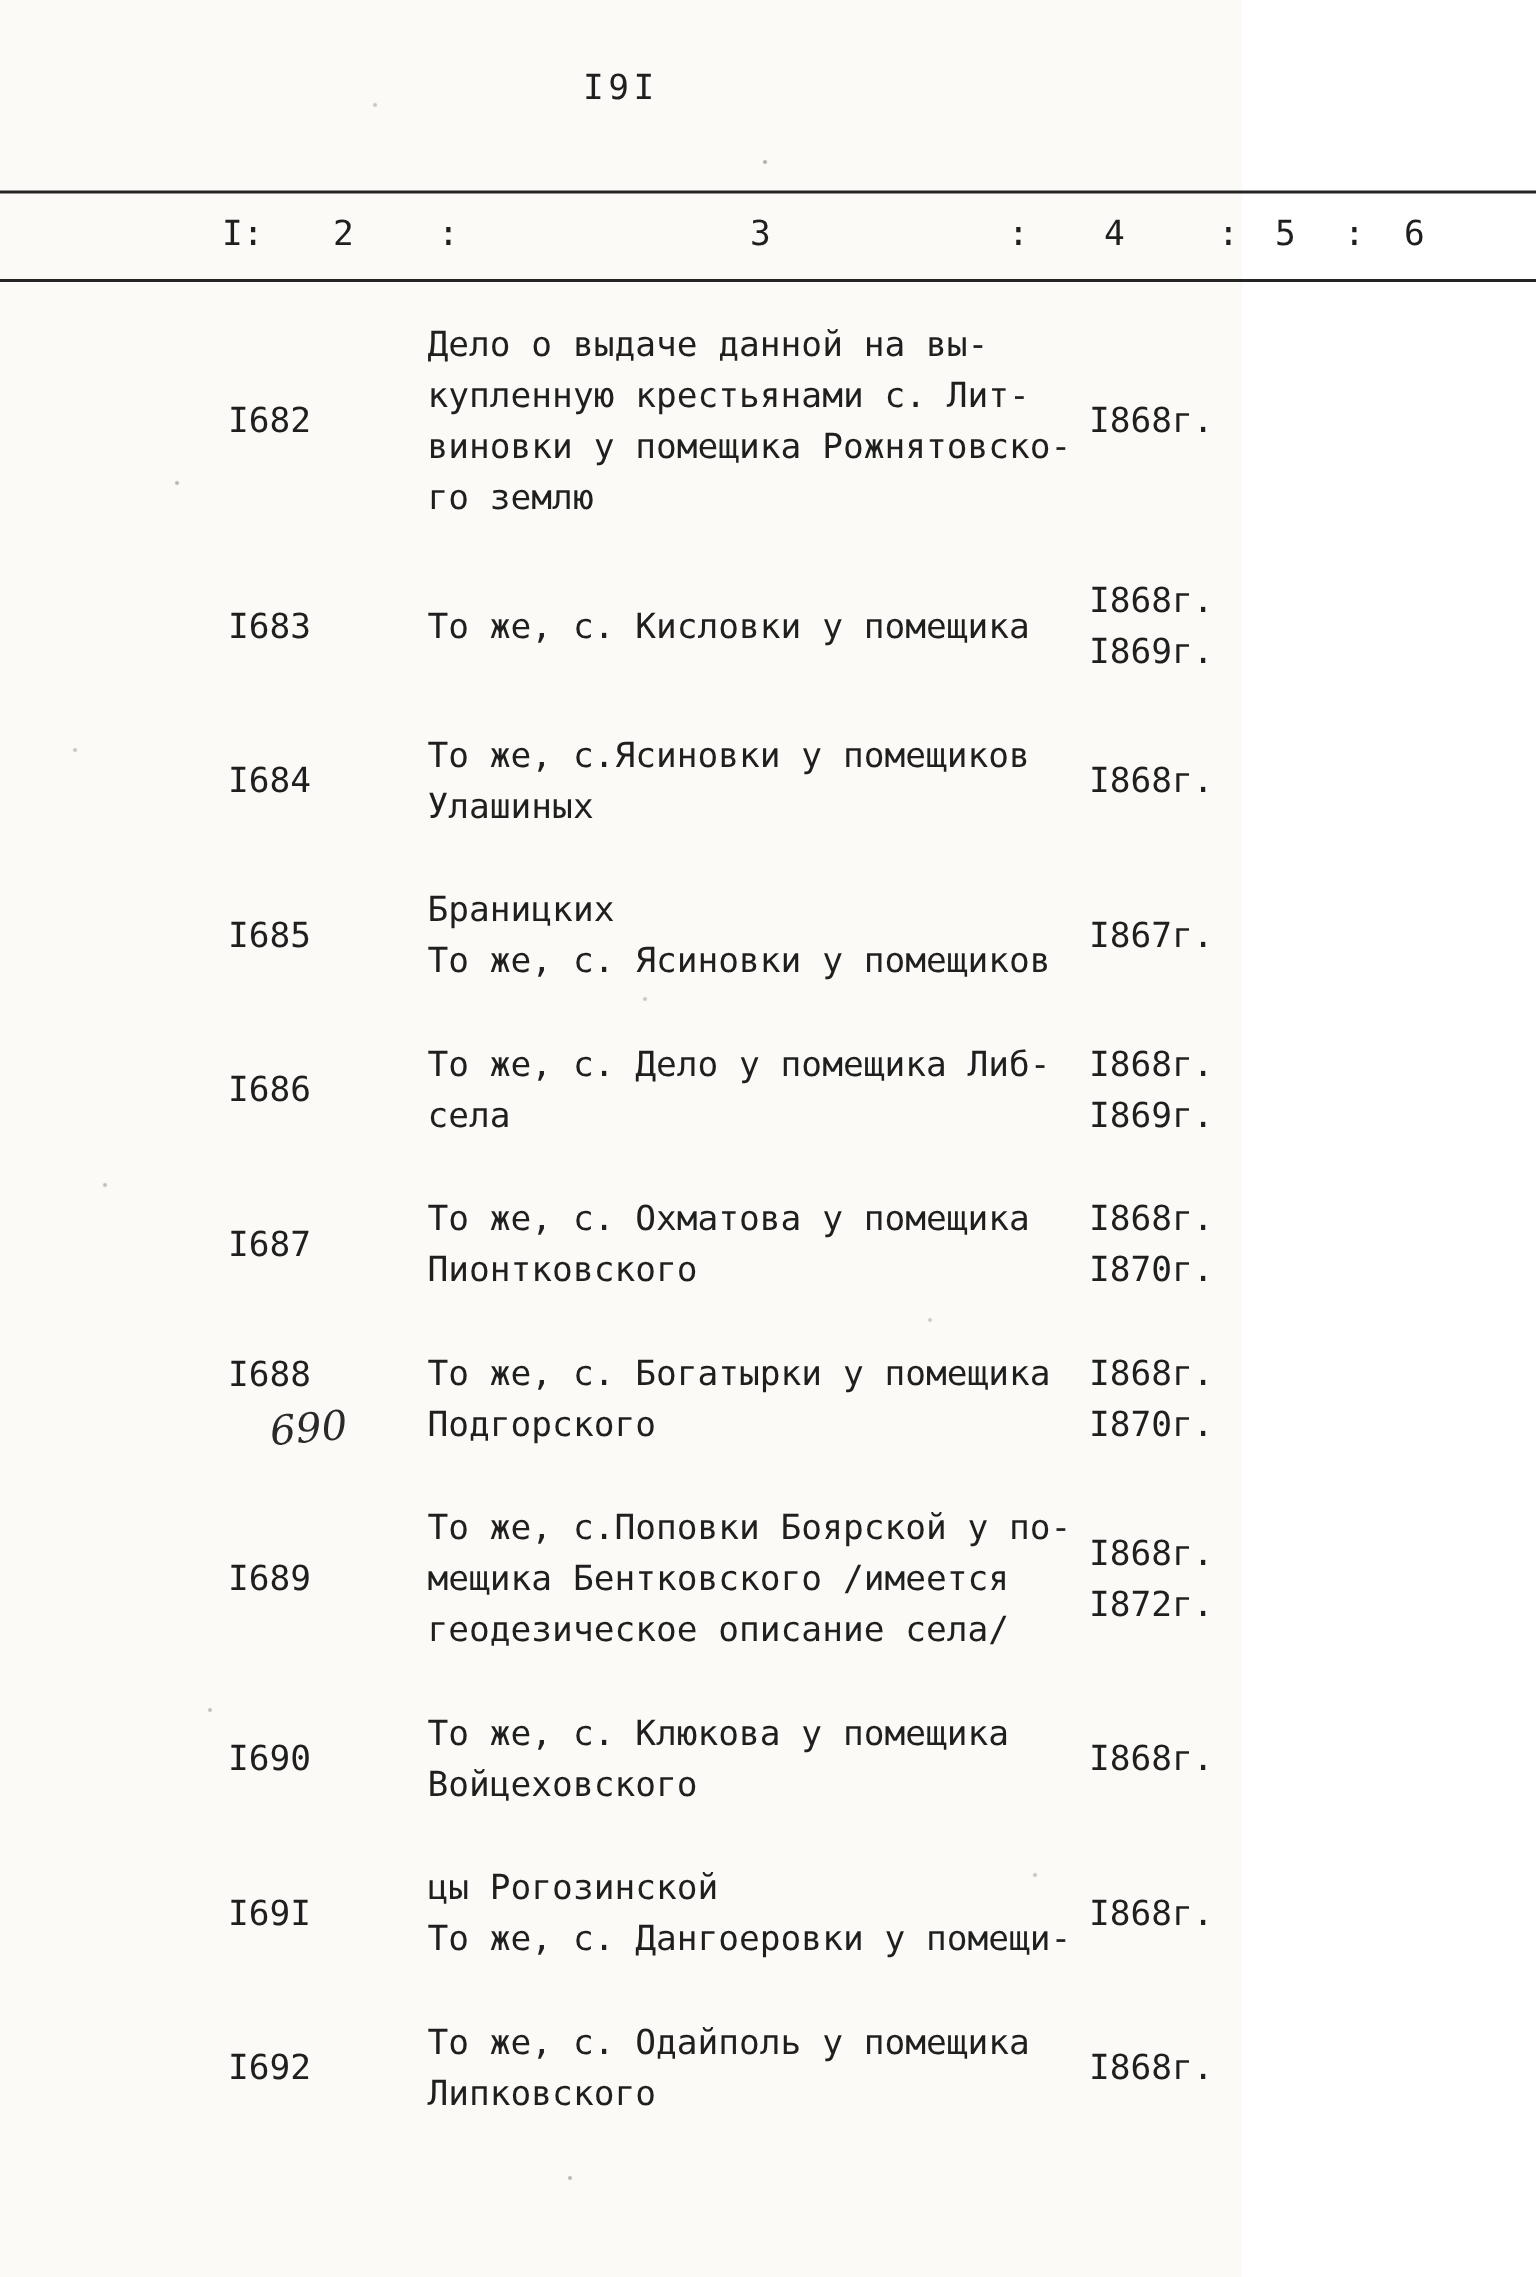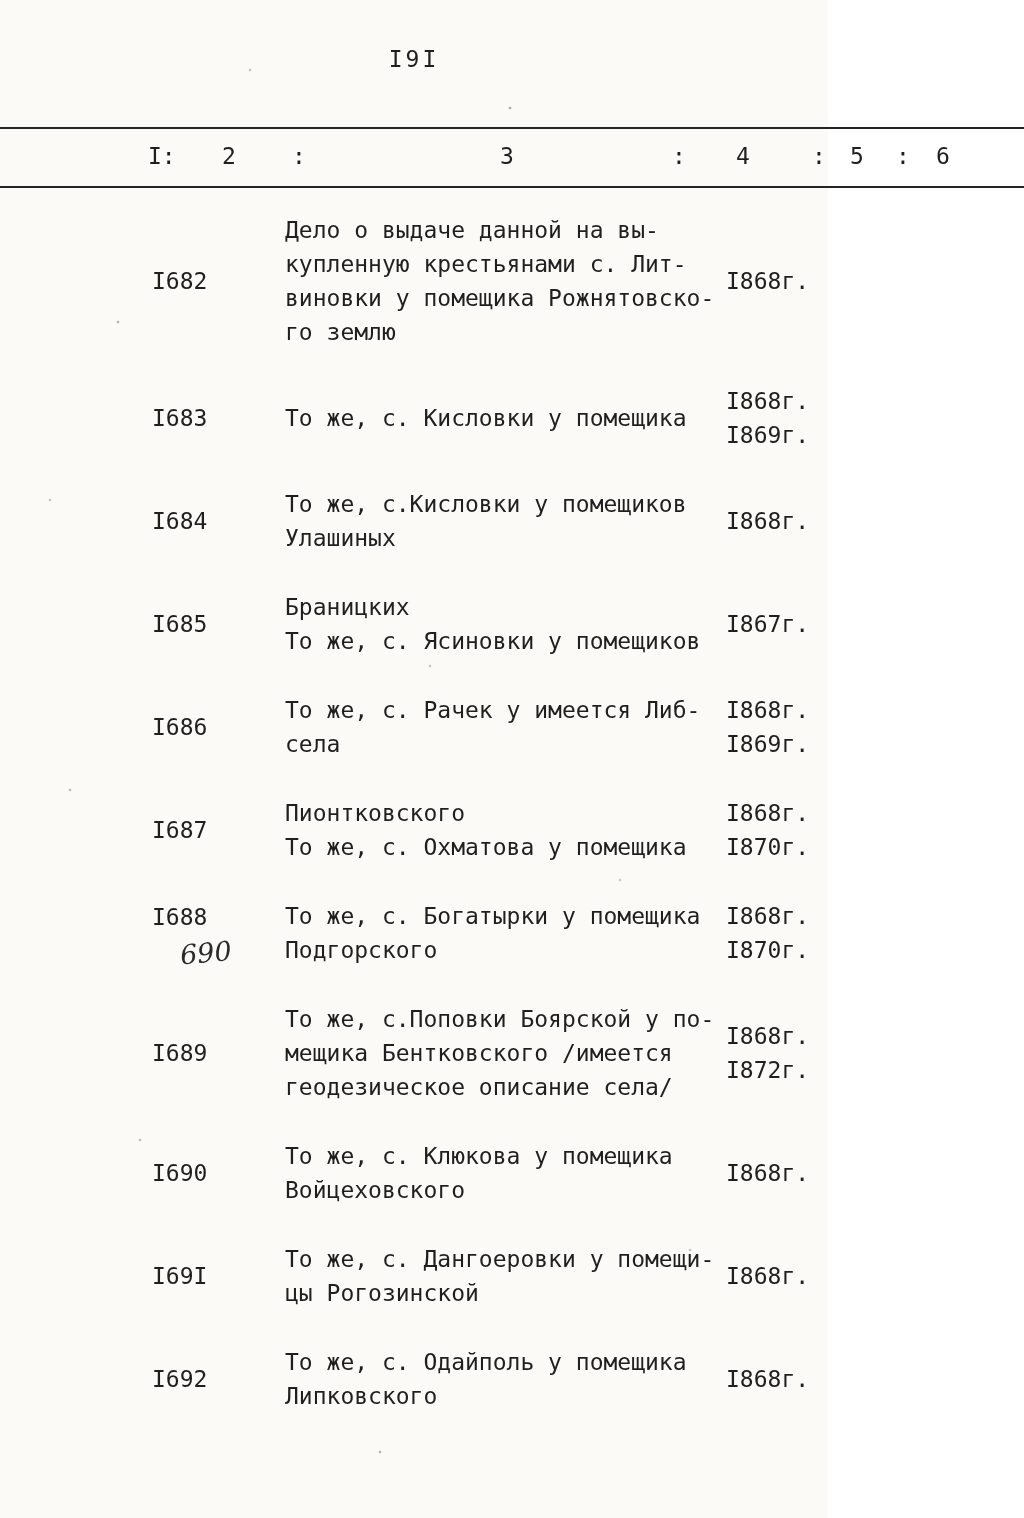--- a/index.html
+++ b/index.html
@@ -174,21 +174,21 @@
           <div>I869г.</div>
         </div>
   </div>
 
   <div class="entry">
     <div class="col-num">
       <div>I684</div>
 
     </div>
     <div class="col-desc">
-          <div>То же, с.Кисловки у помещиков</div>
+          <div>То же, с.Ясиновки у помещиков</div>
           <div>Улашиных</div>
         </div>
     <div class="col-dates">
           <div>I868г.</div>
         </div>
   </div>
 
   <div class="entry">
     <div class="col-num">
       <div>I685</div>
@@ -202,37 +202,37 @@
           <div>I867г.</div>
         </div>
   </div>
 
   <div class="entry">
     <div class="col-num">
       <div>I686</div>
 
     </div>
     <div class="col-desc">
-          <div>То же, с. Рачек у имеется Либ-</div>
+          <div>То же, с. Дело у помещика Либ-</div>
           <div>села</div>
         </div>
     <div class="col-dates">
           <div>I868г.</div>
           <div>I869г.</div>
         </div>
   </div>
 
   <div class="entry">
     <div class="col-num">
       <div>I687</div>
 
     </div>
     <div class="col-desc">
+          <div>То же, с. Охматова у помещика</div>
           <div>Пионтковского</div>
-          <div>То же, с. Охматова у помещика</div>
         </div>
     <div class="col-dates">
           <div>I868г.</div>
           <div>I870г.</div>
         </div>
   </div>
 
   <div class="entry">
     <div class="col-num">
       <div>I688</div>
@@ -277,22 +277,22 @@
           <div>I868г.</div>
         </div>
   </div>
 
   <div class="entry">
     <div class="col-num">
       <div>I69I</div>
 
     </div>
     <div class="col-desc">
+          <div>цы Рогозинской</div>
           <div>То же, с. Дангоеровки у помещи-</div>
-          <div>цы Рогозинской</div>
         </div>
     <div class="col-dates">
           <div>I868г.</div>
         </div>
   </div>
 
   <div class="entry">
     <div class="col-num">
       <div>I692</div>
 

